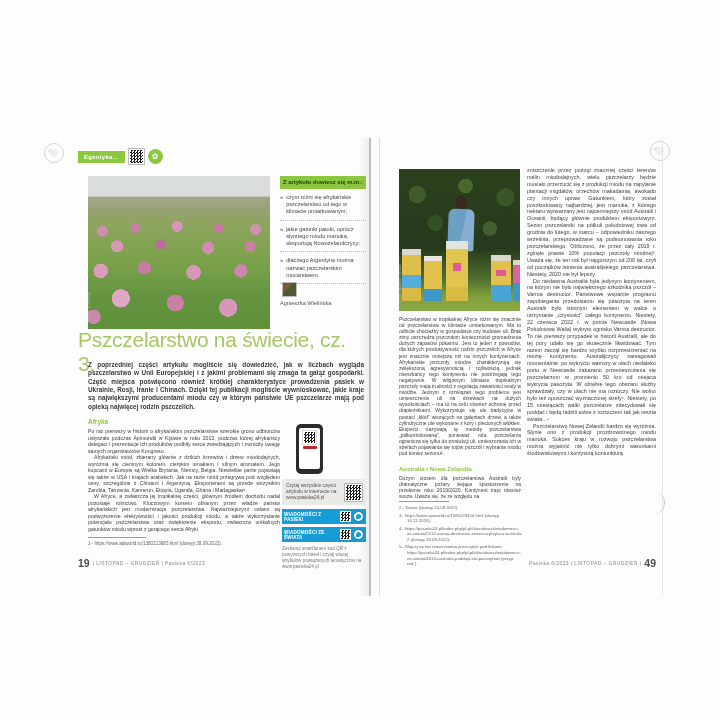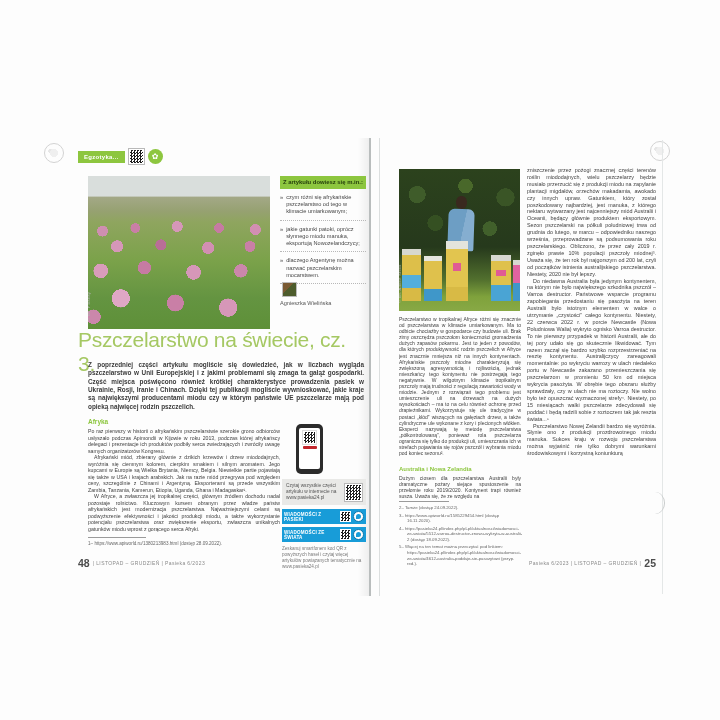--- a/index.html
+++ b/index.html
@@ -231,21 +231,21 @@
       <span class="qr" data-name="qr-code"></span>
       <span class="p24icon" data-name="pasieka24-icon"></span>
     </div>
 
     <div class="rail-note" data-name="qr-instruction-note">Zeskanuj smartfonem kod QR z powyższych haseł i czytaj więcej artykułów powiązanych tematycznie na www.pasieka24.pl</div>
 
     <div class="fn-rule" data-name="footnote-rule"></div>
     <div class="fn" data-name="footnote">1–  https://www.apiworld.ru/1380213983.html (dostęp 28.09.2022).</div>
 
     <div class="footer" data-name="page-footer-left">
-      <span class="pg" data-name="page-number">48</span>
+      <span class="pg" data-name="page-number">19</span>
       <span class="ft" data-name="footer-text">| LISTOPAD – GRUDZIEŃ |  Pasieka 6/2023</span>
     </div>
   </section>
 
   <section class="page pr" data-name="right-page">
 
     <div class="bphoto" data-name="beekeeper-photo">
       <span class="vcredit" style="left:3px;bottom:8px;" data-name="photo-credit">© fot. Adobe Stock</span>
       <div class="bk-head" data-name="beekeeper-head"></div>
       <div class="bk-torso" data-name="beekeeper-torso"></div>
@@ -297,17 +297,17 @@
     <div class="fn-rule" data-name="footnote-rule"></div>
     <div class="fnlist" data-name="footnote-list">
       <div class="fn" data-name="footnote">2–  Tamże (dostęp 24.09.2022).</div>
       <div class="fn" data-name="footnote">3–  https://www.apiworld.ru/1585229454.html (dostęp 16.11.2020).</div>
       <div class="fn" data-name="footnote">4–  https://pasieka24.pl/index.php/pl-pl/aktualnosci/wiadomosci-ze-swiata/5512-varroa-destructor-znowu-wykryta-w-australii-2 (dostęp 18.09.2022).</div>
       <div class="fn" data-name="footnote">5–  Więcej na ten temat można przeczytać pod linkiem: https://pasieka24.pl/index.php/pl-pl/aktualnosci/wiadomosci-ze-swiata/4612-australia-poddaje-sie-pasozytowi (przyp. red.).</div>
     </div>
 
     <div class="footer" data-name="page-footer-right">
       <span class="ft" data-name="footer-text">Pasieka 6/2023  | LISTOPAD – GRUDZIEŃ |</span>
-      <span class="pg" data-name="page-number">25</span>
+      <span class="pg" data-name="page-number">49</span>
     </div>
   </section>
 
 </div>
 
 </body></html>

